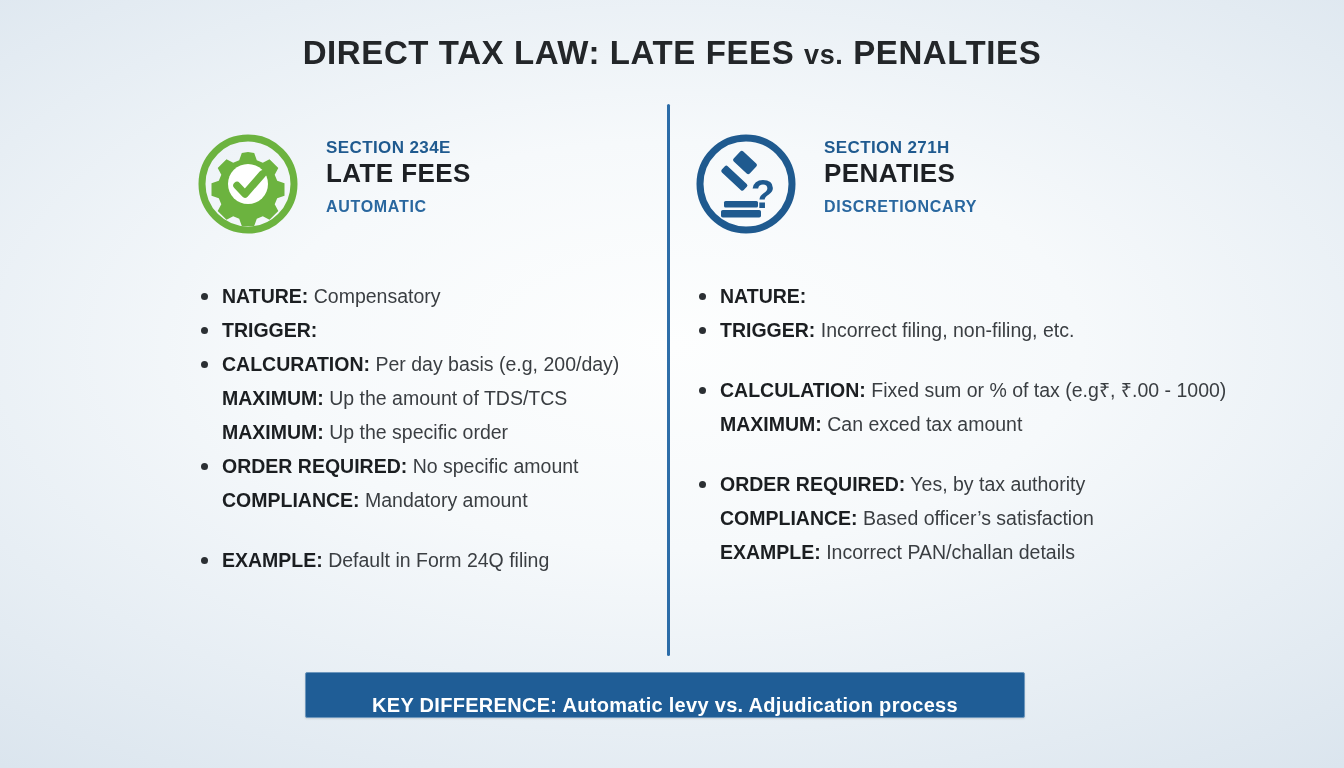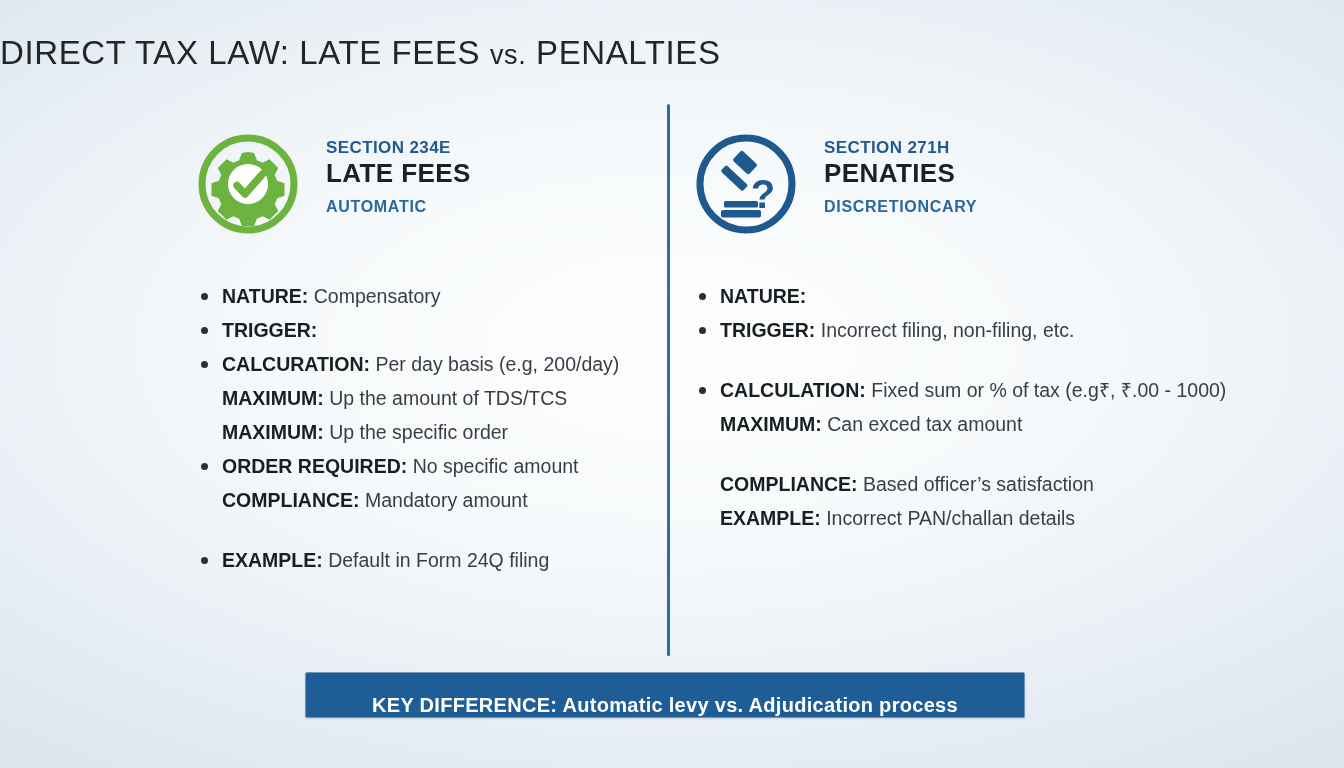--- a/index.html
+++ b/index.html
@@ -21,22 +21,23 @@
     box-sizing: border-box;
     overflow: hidden;
   }
 
   
   .title {
     position: absolute;
     top: 34px;
     left: 0;
     width: 1344px;
+    text-align: center;
     font-size: 33px;
-    font-weight: normal;
+    font-weight: bold;
     letter-spacing: 0.6px;
     color: #232629;
     font-family: "Liberation Sans", sans-serif;
     white-space: nowrap;
   }
   .title .vs {
     text-transform: lowercase;
     font-size: 27px;
   }
 
@@ -220,20 +221,21 @@
       </div>
     </div>
 
     <div class="items">
       <div class="item bulleted"><span class="k">NATURE:</span><span class="v"></span></div>
       <div class="item bulleted"><span class="k">TRIGGER:</span><span class="v"> Incorrect filing, non-filing, etc.</span></div>
       <div class="item spacer"></div>
       <div class="item bulleted"><span class="k">CALCULATION:</span><span class="v"> Fixed sum or % of tax (e.g₹, ₹.00 - 1000)</span></div>
       <div class="item"><span class="k">MAXIMUM:</span><span class="v"> Can exced tax amount</span></div>
       <div class="item spacer"></div>
+      <div class="item bulleted"><span class="k">ORDER REQUIRED:</span><span class="v"> Yes, by tax authority</span></div>
       <div class="item"><span class="k">COMPLIANCE:</span><span class="v"> Based officer’s satisfaction</span></div>
       <div class="item"><span class="k">EXAMPLE:</span><span class="v"> Incorrect PAN/challan details</span></div>
     </div>
   </div>
 
   <div class="banner">
     <span class="banner-text">KEY DIFFERENCE: Automatic levy vs. Adjudication process</span>
   </div>
 
 </div>

